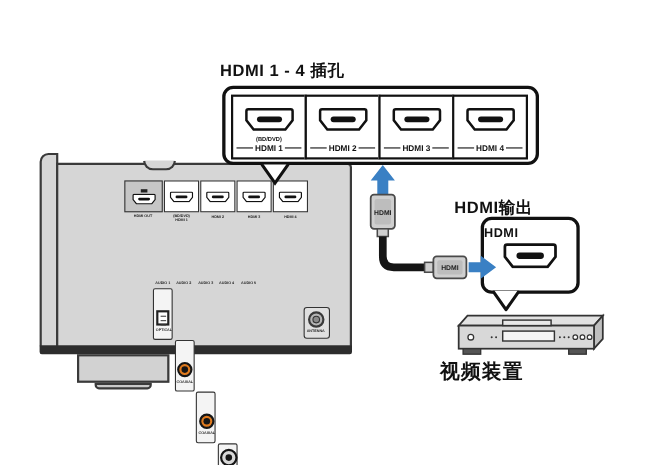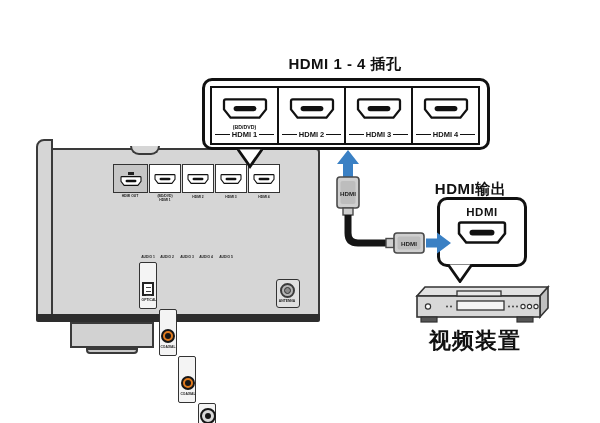--- a/index.html
+++ b/index.html
@@ -1,20 +1,20 @@
 <!DOCTYPE html>
 <html><head>
 <meta charset="utf-8">
 <style>
   html,body{margin:0;padding:0;background:#fff;}
   #stage{position:relative;width:600px;height:423px;background:#ffffff;overflow:hidden;
          font-family:"Liberation Sans", sans-serif;color:#111;}
   .abs{position:absolute;}
   .bold{font-weight:bold;}
-  .ctr{text-align:center;}
+  .ctr{text-align:left;}
   
   .callout{background:#fff;border:3px solid #111;border-radius:10px;box-sizing:border-box;}
   .port-cell{width:69px;height:59px;border:2px solid #111;box-sizing:border-box;background:#fff;
              margin-left:-2px;display:flex;flex-direction:column;align-items:center;position:relative;}
   .port-cell:first-child{margin-left:0;}
   .cell-label{position:absolute;left:3px;right:3px;bottom:4px;display:flex;align-items:center;gap:2px;
               font-size:7.5px;font-weight:bold;white-space:nowrap;}
   .cell-label .ln{flex:1;height:1.4px;background:#111;}
   .cell-sub{position:absolute;left:0;right:0;bottom:13px;text-align:center;
             font-size:10px;font-weight:bold;transform:scale(0.52);transform-origin:50% 100%;white-space:nowrap;}
@@ -25,21 +25,21 @@
   .tiny{font-size:8px;font-weight:bold;line-height:1.15;transform:scale(0.42);
         transform-origin:50% 0;text-align:center;white-space:nowrap;color:#222;}
   .panel{background:#f4f4f4;border:1.5px solid #333;border-radius:2px;box-sizing:border-box;position:relative;}
   .rca{border-radius:50%;border:2px solid #161616;box-sizing:border-box;
        display:flex;align-items:center;justify-content:center;}
   .rca .dot{width:6px;height:6px;border-radius:50%;background:#161616;}
   .optical{border:2px solid #222;background:#fff;box-sizing:border-box;}
   .optical .bar{height:1.5px;background:#444;margin:2.5px 1.5px 0 1.5px;}
   
   .h1{font-size:15px;font-weight:bold;letter-spacing:0.5px;}
-  .big{font-size:22px;font-weight:bold;letter-spacing:1px;}
+  .big{font-size:18px;font-weight:bold;letter-spacing:1px;}
 </style>
 </head>
 <body>
 
 <div id="stage">
 
   <svg width="0" height="0" style="position:absolute" aria-hidden="true">
     <defs>
       <g id="hdmiport">
         <path d="M3 1.5 H47 Q49 1.5 49 3.5 V13 L41.5 22.5 H8.5 L1 13 V3.5 Q1 1.5 3 1.5 Z" fill="#fff" stroke="#111" stroke-width="2.6"></path>

